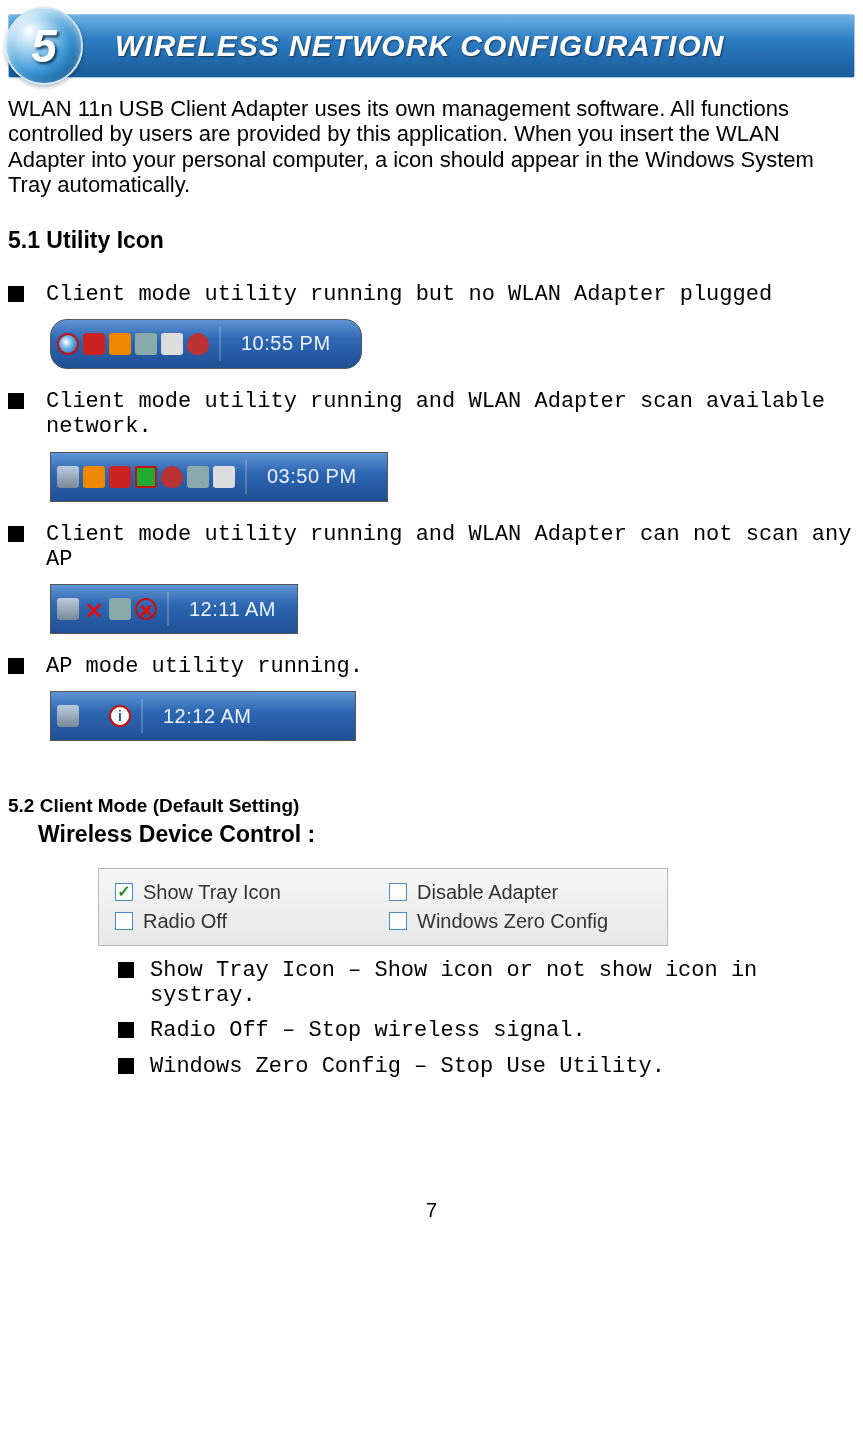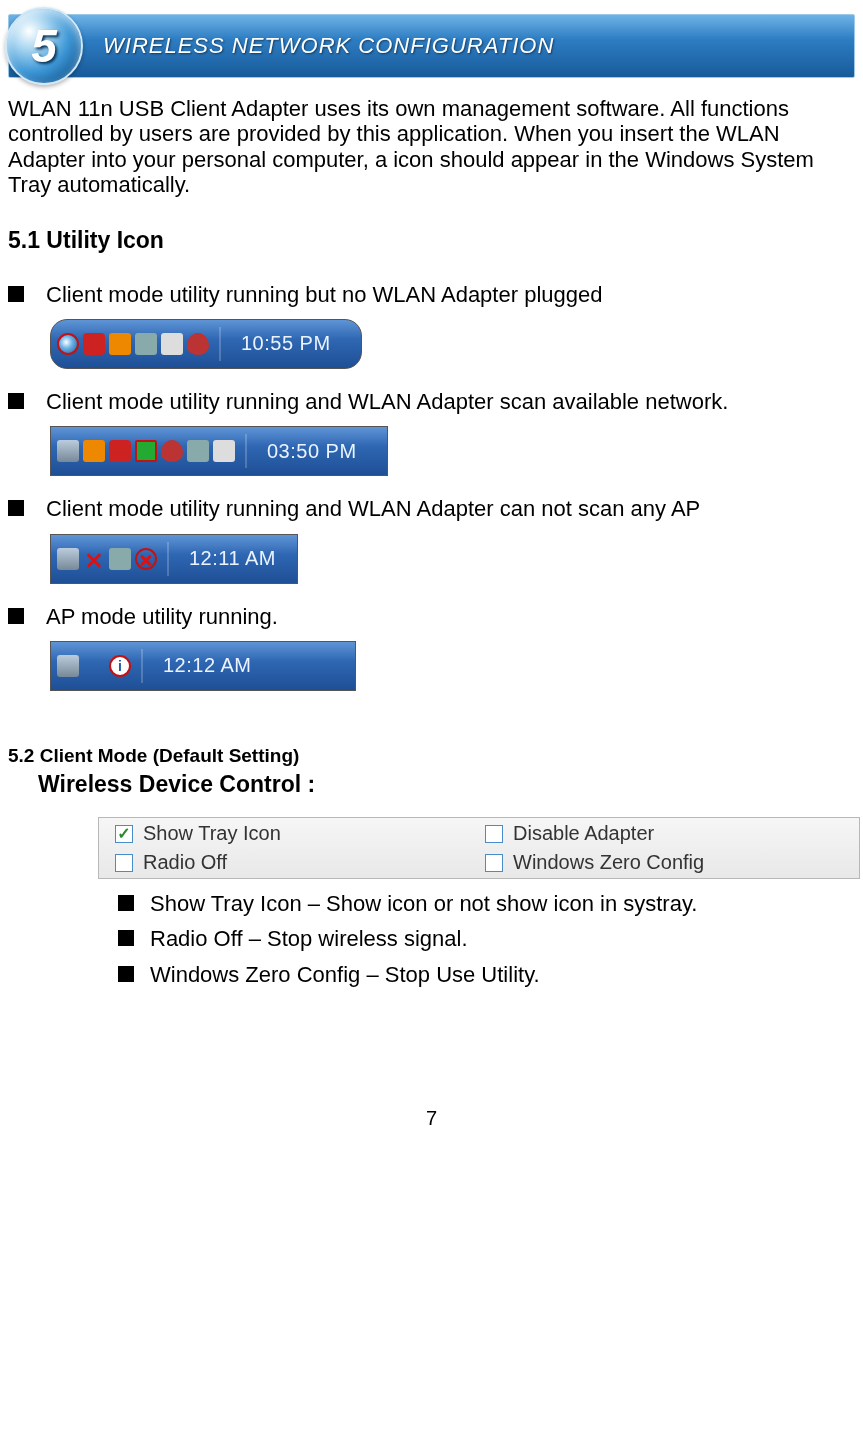--- a/index.html
+++ b/index.html
@@ -38,34 +38,34 @@
       font-size: 46px;
       font-weight: bold;
       font-style: italic;
       text-shadow: 2px 2px 3px #053257;
       flex: 0 0 auto;
       position: relative;
       z-index: 2;
     }
     .header-title {
       color: #fff;
-      font-size: 22px;
-      font-weight: normal;
+      font-size: 30px;
+      font-weight: bold;
       font-style: italic;
       letter-spacing: 1px;
-      margin-left: 20px;
+      margin-left: 32px;
       text-shadow: 1px 1px 2px rgba(0,0,0,.5);
     }
 
     .intro { margin-bottom: 30px; }
     .h2 { font-weight: bold; font-size: 23px; margin-bottom: 28px; }
     .h2b { font-weight: bold; font-size: 19px; margin: 34px 0 4px 0; }
     .h3 { font-weight: bold; font-size: 23px; margin-left: 30px; margin-bottom: 20px; }
 
-    .bullet-row { display: flex; align-items: flex-start; margin-bottom: 6px; }
+    .bullet-row { display: flex; align-items: flex-start; margin-bottom: 6px; font-family: Liberation Mono, monospace; }
     .bullet { width:16px; height:16px; background:#000; border:1px solid #000; flex:0 0 auto; margin: 4px 22px 0 0; }
     .bullet-text { flex: 1; }
 
     .tray {
       display: inline-flex;
       align-items: center;
       height: 50px;
       border: 1px solid #555;
       background: linear-gradient(#5f95d6, #2f67b3 40%, #1e4f96);
       margin: 6px 0 20px 42px;
@@ -93,24 +93,24 @@
       content:""; position:absolute; left:2px; right:2px; top:50%; height:3px; background:#d11; border-radius:2px;
     }
     .xcross::before { transform: rotate(45deg); }
     .xcross::after  { transform: rotate(-45deg); }
 
     
     .panel-wrap { margin-left: 90px; margin-bottom: 12px; }
     .ctl-panel {
       border: 1px solid #b8b8b8;
       background: linear-gradient(#f6f6f6, #e8e8e8);
-      width: 762px;
+      width: 570px;
       display: grid;
       grid-template-columns: 1fr 1fr;
-      padding: 4px 16px;
+      padding: 12px 16px;
       gap: 6px 12px;
     }
     .cb-row { display:flex; align-items:center; gap:10px; font-family: Tahoma, Arial, sans-serif; font-size: 20px; color:#333; }
     .cb {
       width:18px; height:18px; border:1px solid #4a8cc7; background:#fff; display:flex; align-items:center; justify-content:center;
     }
     .cb.checked::after {
       content:"✓"; color:#2a8a2a; font-size:16px; font-weight:bold; line-height:1;
     }
 

